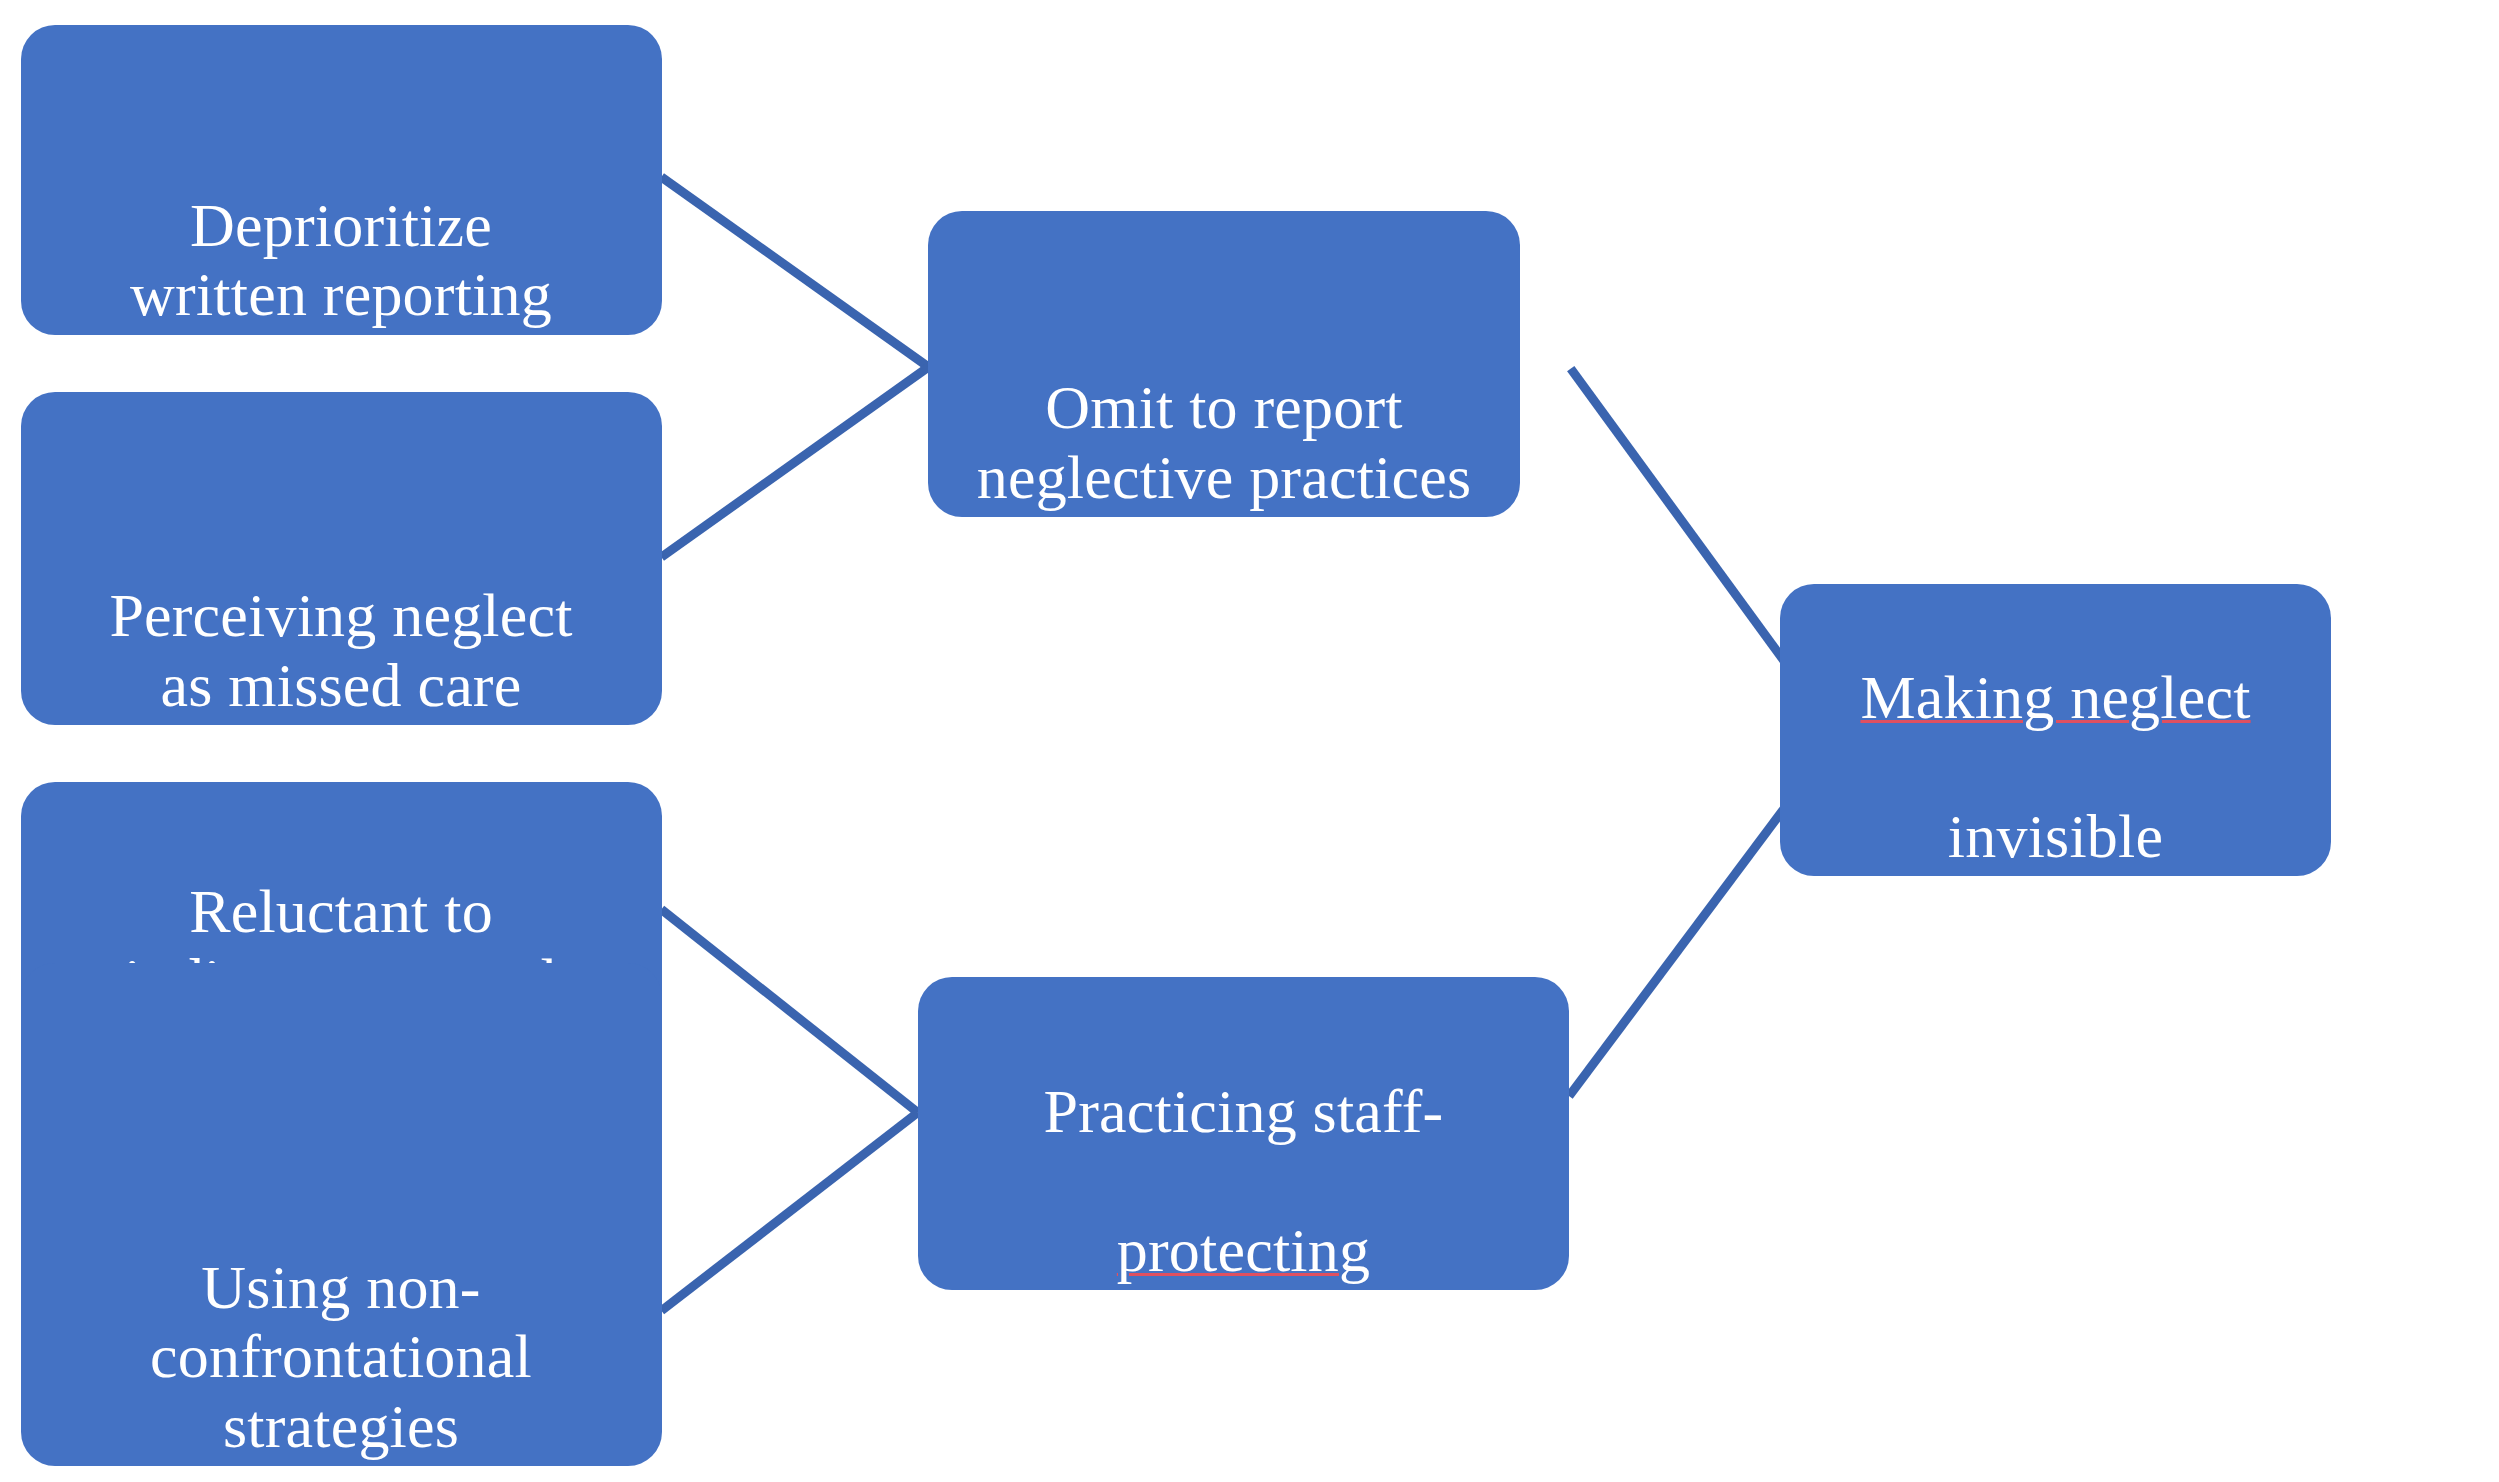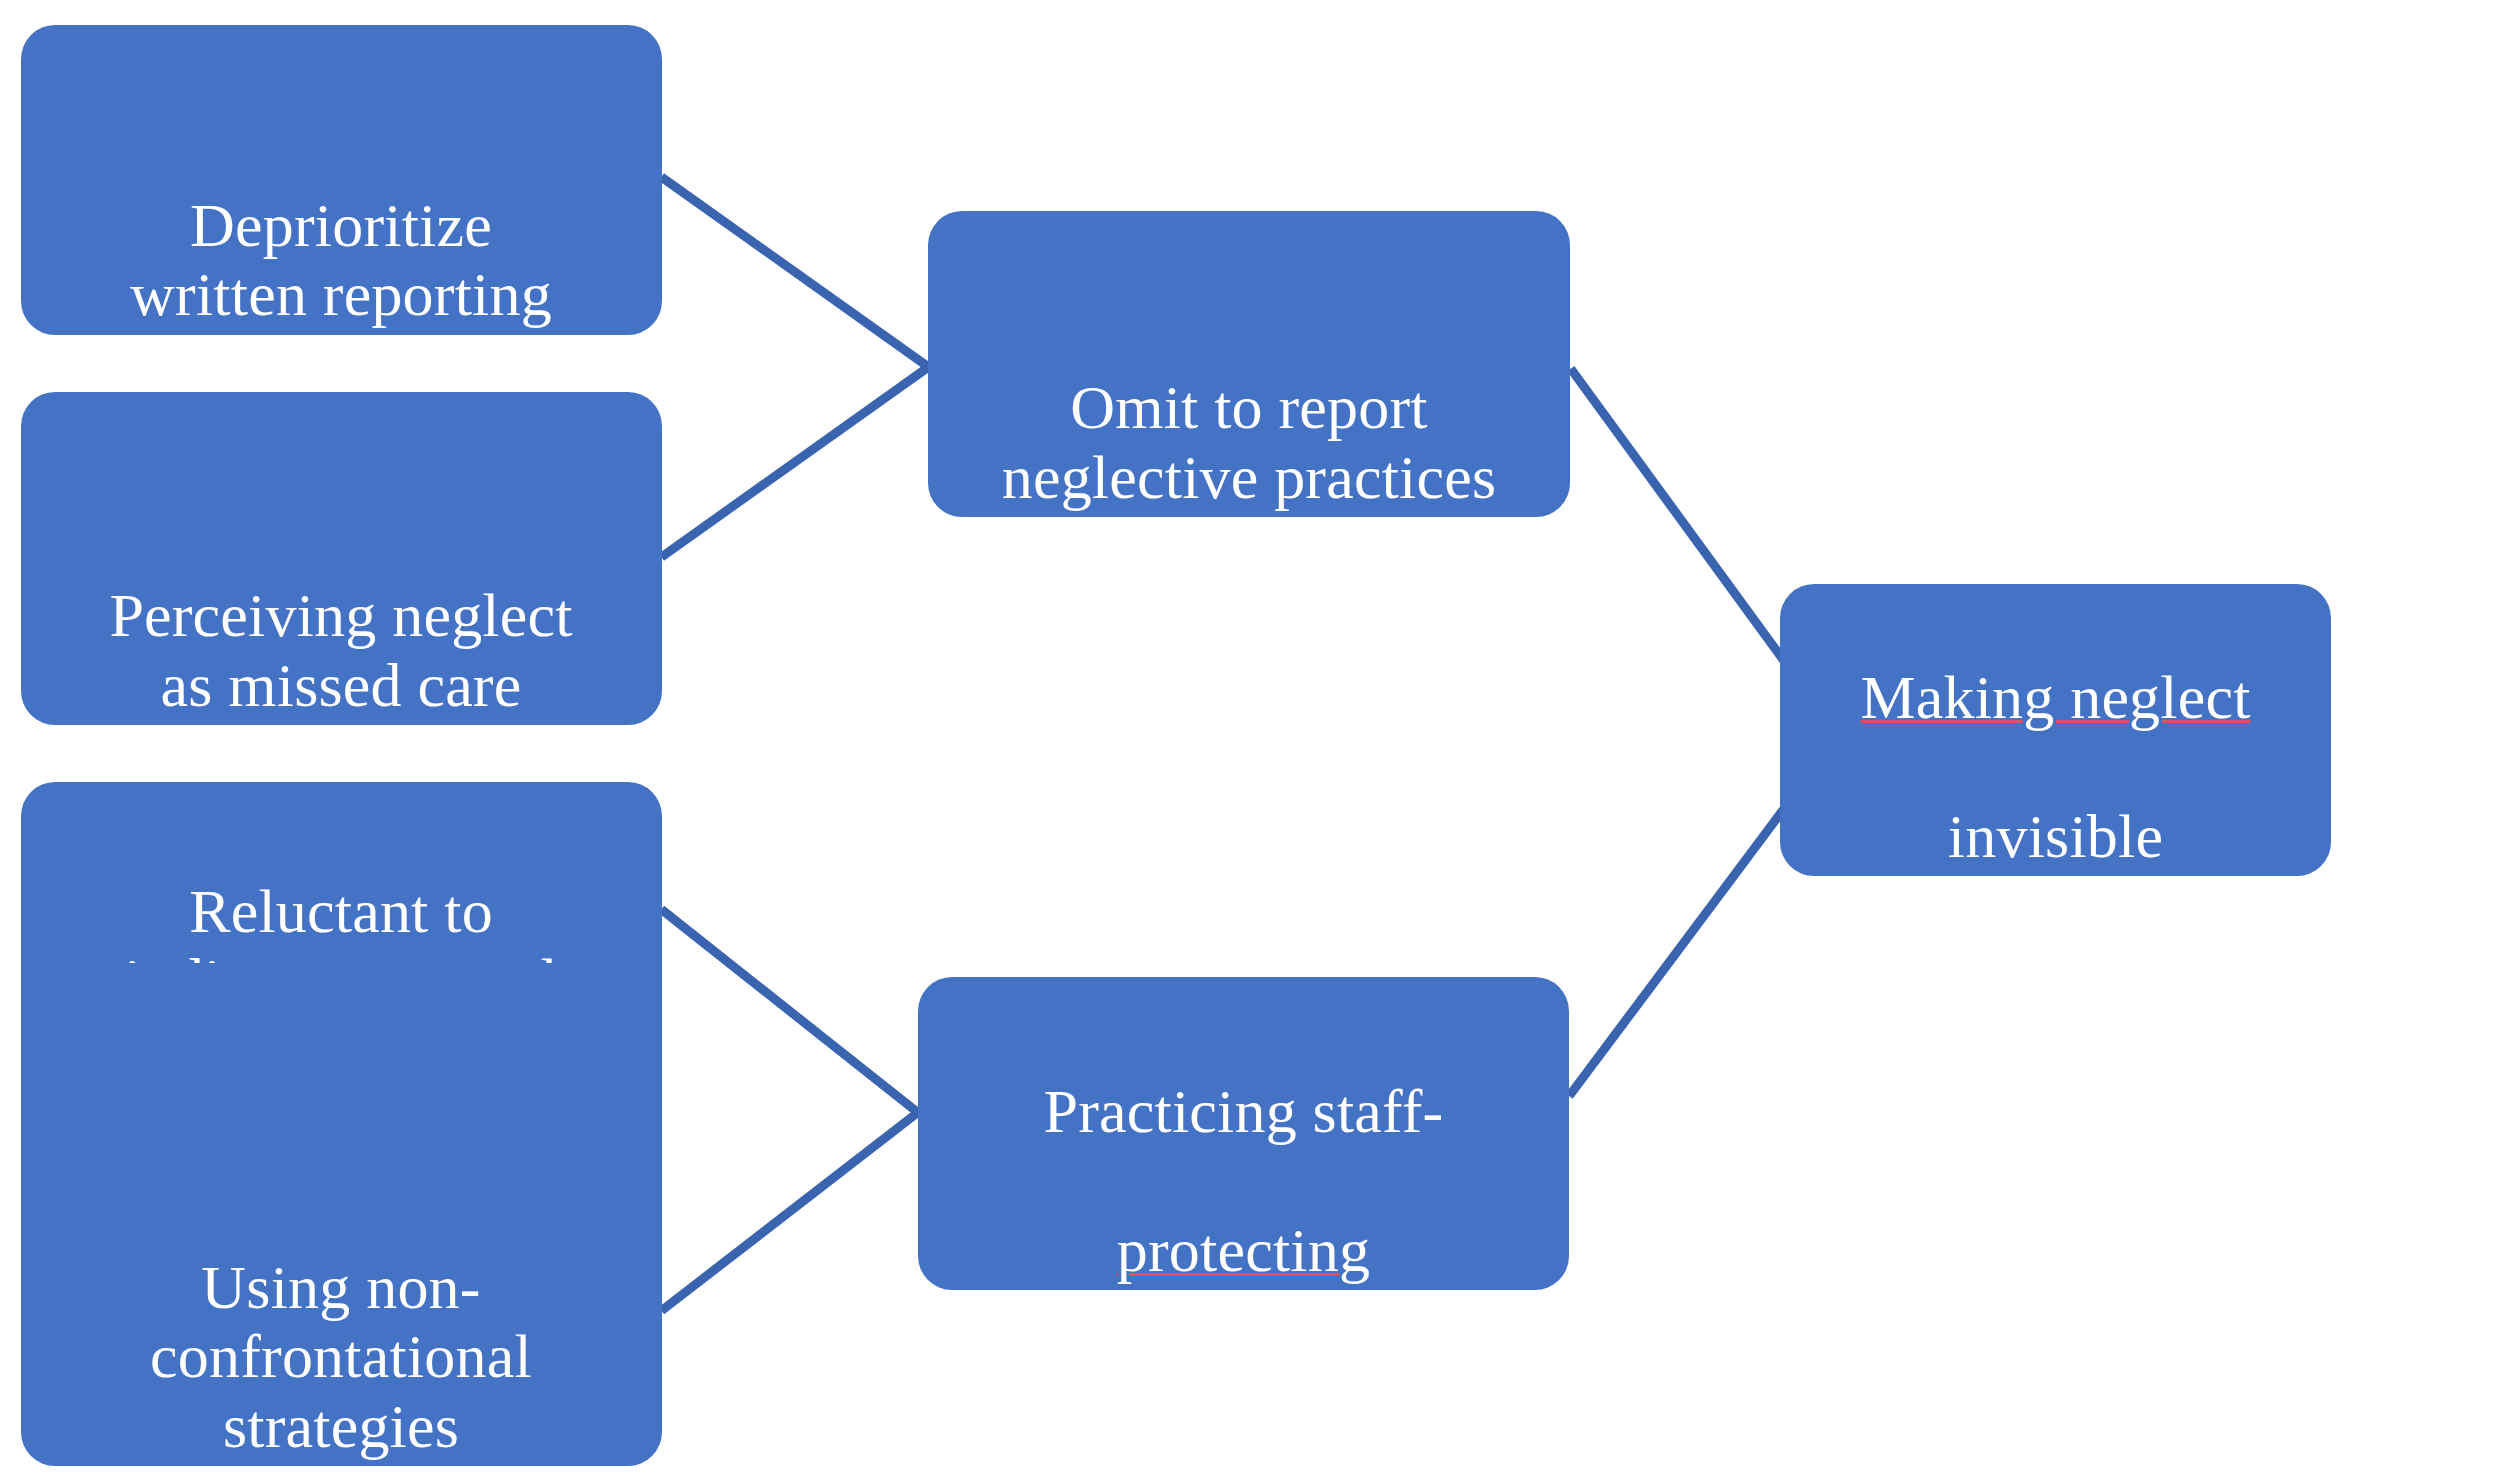--- a/index.html
+++ b/index.html
@@ -45,21 +45,21 @@
     letter-spacing: 0.2px;
   }
   
   #node-deprioritize-written-reporting { left: 20.5px;  top: 24.6px;   width: 641px; height: 310px; font-size: 62px; }
   #node-perceiving-neglect-as-missed-care { left: 20.5px; top: 392px; width: 641px; height: 333px; font-size: 62px; }
   #node-reluctant-to-indicate-or-reveal { left: 20.5px; top: 782px;  width: 641px; height: 144px; font-size: 62px; }
   #node-using-non-confrontational-strategies { left: 20.5px; top: 963px; width: 641px; height: 503px; font-size: 62px; }
   
   #node-reluctant-to-indicate-or-reveal { height: 308px; top: 782px; }
   
-  #node-omit-to-report-neglective-practices { left: 928px; top: 211px; width: 642px; height: 306px; font-size: 62px; }
+  #node-omit-to-report-neglective-practices { left: 928px; top: 211px; width: 592px; height: 306px; font-size: 62px; }
   #node-practicing-staff-protecting { left: 918px; top: 957px; width: 651px; height: 313px; font-size: 62px; margin-top: 20px; }
   
   #node-making-neglect-invisible { left: 1780px; top: 584px; width: 551px; height: 292px; font-size: 62px; font-family: Liberation Serif, serif; }
 
   .spell {
     text-decoration: underline;
     text-decoration-color: #E05060;
     text-decoration-thickness: 2.5px;
     text-underline-offset: 1.6px;
   }

